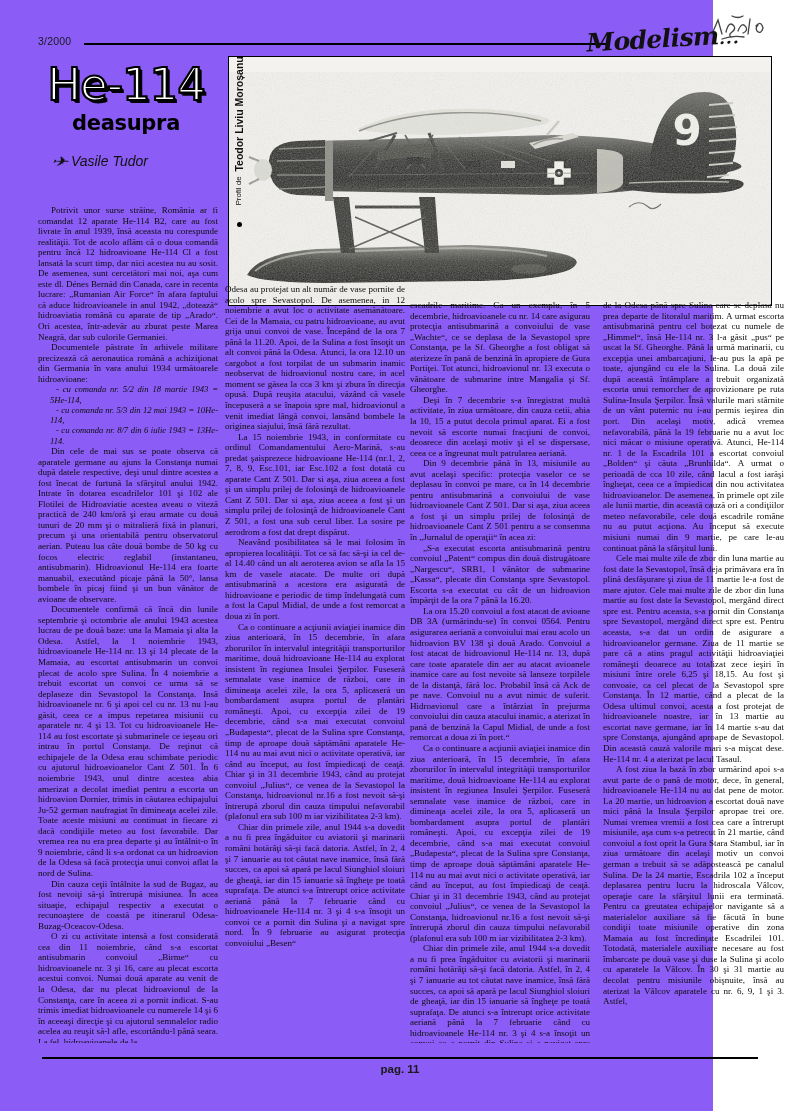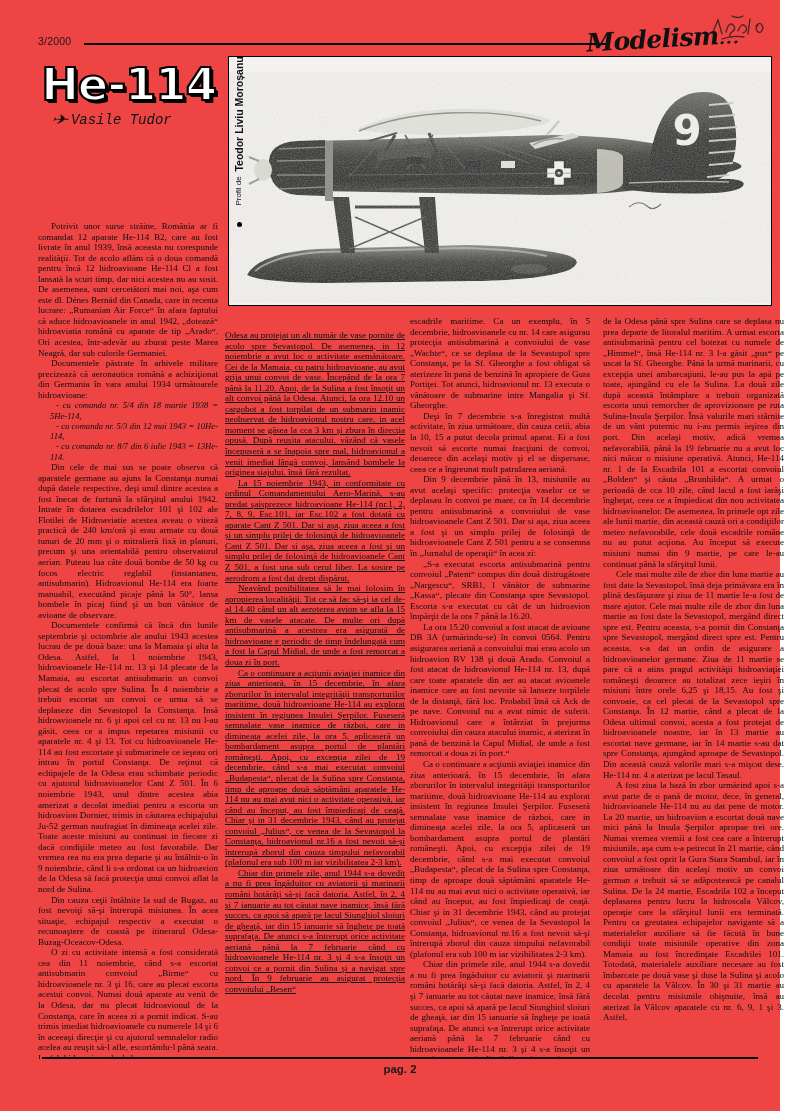--- a/index.html
+++ b/index.html
@@ -12,23 +12,23 @@
     height: 1111px;
     font-family: "Liberation Serif", serif;
     color: #000000;
     position: relative;
     overflow: hidden;
   }
 
   .page {
     position: absolute;
     left: 0; top: 0;
-    width: 780px;
+    width: 713px;
     height: 1111px;
-    background: #ef4444;
+    background: #8b5cf6;
   }
 
   
   .masthead {
     position: absolute;
     left: 38px;
     top: 26px;
     width: 736px;
     height: 34px;
   }
@@ -79,48 +79,47 @@
   
   .title-block {
     position: absolute;
     left: 36px;
     top: 62px;
     width: 180px;
     text-align: center;
   }
   .headline {
     font-family: "DejaVu Sans", sans-serif;
-    font-weight: bold;
+    font-weight: normal;
     font-size: 45px;
     line-height: 46px;
     letter-spacing: -1px;
     color: #ffffff;
     -webkit-text-stroke: 2.2px #000;
     text-shadow:
        3px 3px 0 #000,
        2px 2px 0 #000,
        1px 1px 0 #000;
     margin: 0;
     white-space: nowrap;
-    text-align: right;
   }
   .subhead {
     font-family: "DejaVu Sans", sans-serif;
     font-weight: bold;
     font-size: 21px;
     line-height: 23px;
     letter-spacing: -0.3px;
     margin-top: 4px;
     color: #000;
   }
   .byline {
-    margin-top: 2px;
+    margin-top: 18px;
     text-align: left;
     padding-left: 18px;
-    font-family: Liberation Mono, monospace;
+    font-family: Liberation Sans, sans-serif;
     font-style: italic;
     font-size: 14px;
     color: #111;
     white-space: nowrap;
   }
   .byline-glyph {
     display: inline-block;
     margin-right: 6px;
     font-size: 13px;
     transform: scaleX(1.6);
@@ -174,21 +173,20 @@
   }
   .photo-svg { display:block; width:100%; height:100%; }
 
   
   .columns {
     position: absolute;
     left: 38px;
     top: 205px;
     width: 738px;
     height: 838px;
-    margin-top: 16px;
   }
   .col {
     position: absolute;
     top: 0;
     width: 180px;
     height: 838px;
     font-size: 9.05px;
     line-height: 10.55px;
     text-align: justify;
     color: #0d0d0d;
@@ -204,21 +202,21 @@
     font-size: 8.6px;
     line-height: 10.3px;
   }
   .col .order-list li {
     text-indent: 6px;
     padding-left: 12px;
     text-align: justify;
   }
 
   #col-1 { left: 0; top: 0; }
-  #col-2 { left: 187px; top: 109px; height: 743px; text-decoration: underline; }
+  #col-2 { left: 187px; top: 79px; height: 743px; }
   #col-3 { left: 372px; top: 95px; height: 743px; }
   #col-4 { left: 565px; top: 95px; height: 743px; width: 181px; }
 
   
   .footer-rule {
     position: absolute;
     left: 42px;
     top: 1057px;
     width: 716px;
     height: 2.4px;
@@ -256,20 +254,21 @@
         <path d="M48 12 q5 -6 7 2 q-2 7 -6 3 q-2 -3 1 -6"></path>
         <path d="M14 25 q10 -4 22 -2"></path>
         <path d="M24 2 q6 3 11 0"></path>
       </g>
     </svg>
   </div>
 
   <div class="title-block">
     <div class="headline">He-114</div>
     <div class="subhead">
+      <div>deasupra</div>
     </div>
     <div class="byline">
       <span class="byline-glyph">✈</span><span>Vasile Tudor</span>
     </div>
   </div>
 
   <div class="photo-frame">
     <svg class="photo-svg" viewBox="0 0 542 248" preserveAspectRatio="none">
       <defs>
         <linearGradient id="fus" x1="0" y1="0" x2="0" y2="1">
@@ -395,21 +394,21 @@
     </span>
   </div>
   <div class="photo-dot"></div>
 
   <div class="columns">
 
     <div class="col" id="col-1">
       <p>Potrivit unor surse străine, România ar fi comandat 12 aparate He-114 B2, care au fost livrate în anul 1939, însă aceasta nu corespunde realităţii. Tot de acolo aflăm că o doua comandă pentru încă 12 hidroavioane He-114 Cl a fost lansată la scurt timp, dar nici acestea nu au sosit. De asemenea, sunt cercetători mai noi, aşa cum este dl. Dénes Bernád din Canada, care in recenta lucrare: „Rumanian Air Force“ în afara faptului că aduce hidroavioanele in anul 1942, „dotează“ hidroaviatia română cu aparate de tip „Arado“. Ori acestea, într-adevăr au zburat peste Marea Neagră, dar sub culorile Germaniei.</p>
       <p>Documentele păstrate în arhivele militare precizează că aeronautica română a achiziţionat din Germania în vara anului 1934 următoarele hidroavioane:</p>
       <ul class="order-list">
-        <li>- cu comanda nr. 5/4 din 18 martie 1938 = 5He-114,</li>
+        <li>- cu comanda nr. 5/2 din 18 martie 1943 = 5He-114,</li>
         <li>- cu comanda nr. 5/3 din 12 mai 1943 = 10He-114,</li>
         <li>- cu comanda nr. 8/7 din 6 iulie 1943 = 13He-114.</li>
       </ul>
       <p>Din cele de mai sus se poate observa că aparatele germane au ajuns la Constanţa numai după datele respective, deşi unul dintre acestea a fost înecat de furtună la sfârşitul anului 1942. Intrate în dotarea escadrilelor 101 şi 102 ale Flotilei de Hidroaviatie acestea aveau o viteză practică de 240 km/oră şi erau armate cu două tunuri de 20 mm şi o mitralieră fixă in planuri, precum şi una orientabilă pentru observatorul aerian. Puteau lua câte două bombe de 50 kg cu focos electric reglabil (instantaneu, antisubmarin). Hidroavionul He-114 era foarte manuabil, executând picaje până la 50°, lansa bombele în picaj fiind şi un bun vânător de avioane de observare.</p>
       <p>Documentele confirmă că încă din lunile septembrie şi octombrie ale anului 1943 acestea lucrau de pe două baze: una la Mamaia şi alta la Odesa. Astfel, la 1 noiembrie 1943, hidroavioanele He-114 nr. 13 şi 14 plecate de la Mamaia, au escortat antisubmarin un convoi plecat de acolo spre Sulina. În 4 noiembrie a trebuit escortat un convoi ce urma să se deplaseze din Sevastopol la Constanţa. Insă hidroavioanele nr. 6 şi apoi cel cu nr. 13 nu l-au găsit, ceea ce a impus repetarea misiunii cu aparatele nr. 4 şi 13. Tot cu hidroavioanele He-114 au fost escortate şi submarinele ce ieşeau ori intrau în portul Constanţa. De reţinut că echipajele de la Odesa erau schimbate periodic cu ajutorul hidroavioanelor Cant Z 501. În 6 noiembrie 1943, unul dintre acestea abia amerizat a decolat imediat pentru a escorta un hidroavion Dornier, trimis in căutarea echipajului Ju-52 german naufragiat în dimineaţa acelei zile. Toate aceste misiuni au continuat in fiecare zi dacă condiţiile meteo au fost favorabile. Dar vremea rea nu era prea departe şi au întâlnit-o în 9 noiembrie, când li s-a ordonat ca un hidroavion de la Odesa să facă protecţia unui convoi aflat la nord de Sulina.</p>
       <p>Din cauza ceţii întâlnite la sud de Bugaz, au fost nevoiţi să-şi întrerupă misiunea. În acea situaţie, echipajul respectiv a executat o recunoaştere de coastă pe itinerarul Odesa-Buzag-Oceacov-Odesa.</p>
       <p>O zi cu activitate intensă a fost considerată cea din 11 noiembrie, când s-a escortat antisubmarin convoiul „Birme“ cu hidroavioanele nr. 3 şi 16, care au plecat escorta acestui convoi. Numai două aparate au venit de la Odesa, dar nu plecat hidroavionul de la Constanţa, care în aceea zi a pornit indicat. S-au trimis imediat hidroavioanele cu numerele 14 şi 6 în aceeaşi direcţie şi cu ajutorul semnalelor radio acelea au reuşit să-l afle, escortându-l până seara. La fel, hidroavioanele de la</p>
     </div>
 
     <div class="col" id="col-2">
@@ -432,15 +431,15 @@
 
     <div class="col" id="col-4">
       <p class="noindent">de la Odesa până spre Sulina care se deplasa nu prea departe de litoralul maritim. A urmat escorta antisubmarină pentru cel botezat cu numele de „Himmel“, însă He-114 nr. 3 l-a găsit „pus“ pe uscat la Sf. Gheorghe. Până la urmă marinarii, cu excepţia unei ambarcaţiuni, le-au pus la apă pe toate, ajungând cu ele la Sulina. La două zile după această întâmplare a trebuit organizată escorta unui remorcher de aprovizionare pe ruta Sulina-Insula Şerpilor. Însă valurile mari stârnite de un vânt puternic nu i-au permis ieşirea din port. Din acelaşi motiv, adică vremea nefavorabilă, până la 19 februarie nu a avut loc nici măcar o misiune operativă. Atunci, He-114 nr. 1 de la Escadrila 101 a escortat convoiul „Bolden“ şi căuta „Brunhilda“. A urmat o perioadă de cca 10 zile, când lacul a fost iarăşi îngheţat, ceea ce a împiedicat din nou activitatea hidroavioanelor. De asemenea, în primele opt zile ale lunii martie, din această cauză ori a condiţiilor meteo nefavorabile, cele două escadrile române nu au putut acţiona. Au început să execute misiuni numai din 9 martie, pe care le-au continuat până la sfârşitul lunii.</p>
       <p>Cele mai multe zile de zbor din luna martie au fost date la Sevastopol, însă deja primăvara era în plină desfăşurare şi ziua de 11 martie le-a fost de mare ajutor. Cele mai multe zile de zbor din luna martie au fost date la Sevastopol, mergând direct spre est. Pentru aceasta, s-a pornit din Constanţa spre Sevastopol, mergând direct spre est. Pentru aceasta, s-a dat un ordin de asigurare a hidroavioanelor germane. Ziua de 11 martie se pare că a atins pragul activităţii hidroaviaţiei româneşti deoarece au totalizat zece ieşiri în misiuni între orele 6,25 şi 18,15. Au fost şi convoaie, ca cel plecat de la Sevastopol spre Constanţa. În 12 martie, când a plecat de la Odesa ultimul convoi, acesta a fost protejat de hidroavioanele noastre, iar în 13 martie au escortat nave germane, iar în 14 martie s-au dat spre Constanţa, ajungând aproape de Sevastopol. Din această cauză valorile mari s-a mişcat dese. He-114 nr. 4 a aterizat pe lacul Tasaul.</p>
       <p>A fost ziua la bază în zbor urmărind apoi s-a avut parte de o pană de motor, dece, în general, hidroavioanele He-114 nu au dat pene de motor. La 20 martie, un hidroavion a escortat două nave mici până la Insula Şerpilor apropae trei ore. Numai vremea vremii a fost cea care a întrerupt misiunile, aşa cum s-a petrecut în 21 martie, când convoiul a fost oprit la Gura Stara Stambul, iar în ziua următoare din acelaşi motiv un convoi german a trebuit să se adăpostească pe canalul Sulina. De la 24 martie, Escadrila 102 a început deplasarea pentru lucru la hidroscala Vâlcov, operaţie care la sfârşitul lunii era terminată. Pentru ca greutatea echipajelor navigante să a materialelor auxiliare să fie făcută în bune condiţii toate misiunile operative din zona Mamaia au fost încredinţate Escadrilei 101. Totodată, materialele auxiliare necesare au fost îmbarcate pe două vase şi duse la Sulina şi acolo cu aparatele la Vâlcov. În 30 şi 31 martie au decolat pentru misiunile obişnuite, însă au aterizat la Vâlcov aparatele cu nr. 6, 9, 1 şi 3. Astfel,</p>
     </div>
 
   </div>
 
   <div class="footer-rule"></div>
-  <div class="page-number">pag. 2</div>
+  <div class="page-number">pag. 11</div>
 
 </div>
 
 </body></html>

